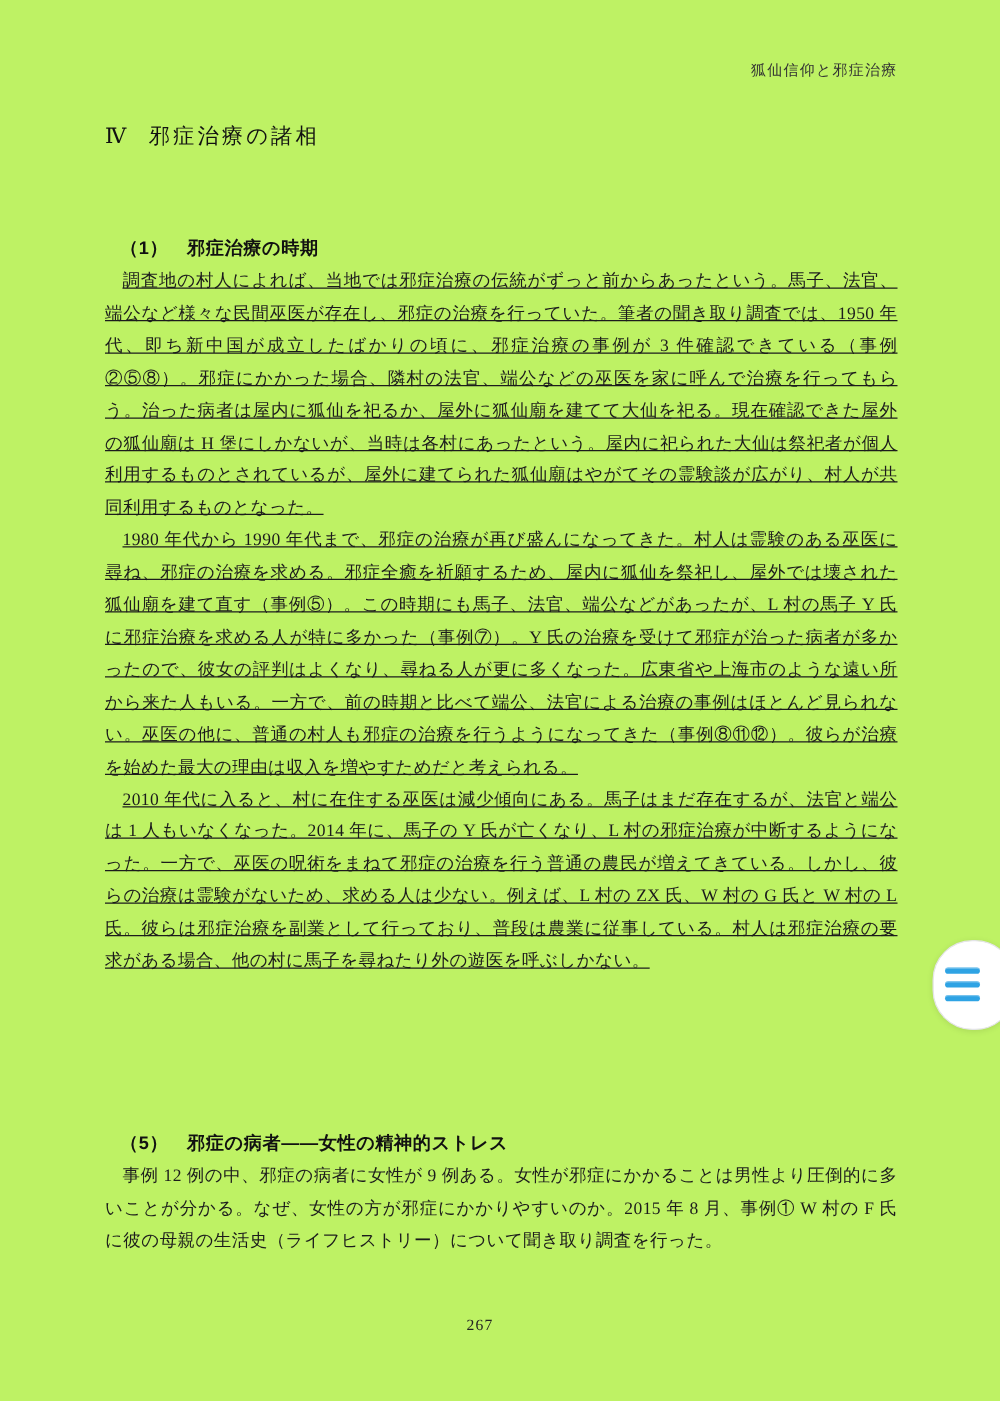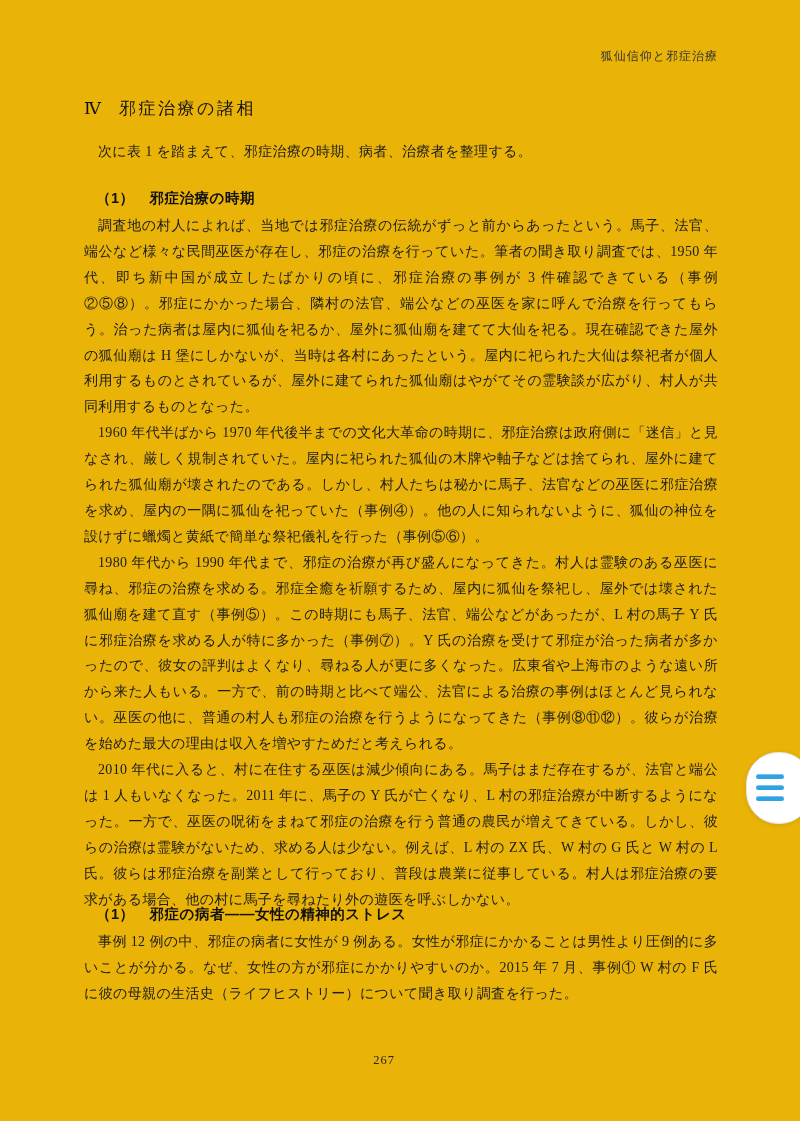--- a/index.html
+++ b/index.html
@@ -1,19 +1,19 @@
 <!DOCTYPE html>
 <html><head>
 <meta charset="utf-8">
 <style>
   html,body{margin:0;padding:0;background:#ffffff;}
   .canvas{
     position:relative;
     width:800px;height:1121px;
-    background:#eab308;
+    background:#bef264;
     overflow:hidden;
     font-family:"Liberation Serif","DejaVu Serif",serif;
     color:#1c1c1c;
   }
   .running-header{
     position:absolute;top:48px;left:84px;width:634px;
     text-align:right;font-size:12px;letter-spacing:1px;color:#333;
   }
   .chapter-title{
     position:absolute;top:97px;left:84px;width:634px;
@@ -30,21 +30,21 @@
     font-family:"Liberation Sans","DejaVu Sans",sans-serif;
     font-weight:bold;font-size:14.5px;letter-spacing:0.5px;color:#111;
   }
   .heading-1{top:189px;}
   .heading-2{top:905px;}
   .body-block{
     position:absolute;left:84px;width:634px;
     font-size:14px;letter-spacing:0.35px;line-height:25.9px;
     text-align:justify;
   }
-  .body-1{top:213px;}
+  .body-1{top:213px;text-decoration:underline;}
   .body-2{top:929px;}
   .body-block p{margin:0;text-indent:1em;}
   .page-number{
     position:absolute;top:1053px;left:0;width:768px;
     text-align:center;font-size:12.5px;color:#222;letter-spacing:1px;
   }
   .menu-button{
     position:absolute;top:752px;right:-12px;
     width:64px;height:70px;
     background:#ffffff;
@@ -67,35 +67,33 @@
 <body>
 
 <div class="canvas">
 
   <div class="running-header">狐仙信仰と邪症治療</div>
 
   <div class="chapter-title">
     <span class="chapter-label">Ⅳ</span><span>邪症治療の諸相</span>
   </div>
 
-  <div class="intro">次に表 1 を踏まえて、邪症治療の時期、病者、治療者を整理する。</div>
 
   <div class="section-heading heading-1">（1）　邪症治療の時期</div>
 
   <div class="body-block body-1">
     <p>調査地の村人によれば、当地では邪症治療の伝統がずっと前からあったという。馬子、法官、端公など様々な民間巫医が存在し、邪症の治療を行っていた。筆者の聞き取り調査では、1950 年代、即ち新中国が成立したばかりの頃に、邪症治療の事例が 3 件確認できている（事例②⑤⑧）。邪症にかかった場合、隣村の法官、端公などの巫医を家に呼んで治療を行ってもらう。治った病者は屋内に狐仙を祀るか、屋外に狐仙廟を建てて大仙を祀る。現在確認できた屋外の狐仙廟は H 堡にしかないが、当時は各村にあったという。屋内に祀られた大仙は祭祀者が個人利用するものとされているが、屋外に建てられた狐仙廟はやがてその霊験談が広がり、村人が共同利用するものとなった。</p>
-    <p>1960 年代半ばから 1970 年代後半までの文化大革命の時期に、邪症治療は政府側に「迷信」と見なされ、厳しく規制されていた。屋内に祀られた狐仙の木牌や軸子などは捨てられ、屋外に建てられた狐仙廟が壊されたのである。しかし、村人たちは秘かに馬子、法官などの巫医に邪症治療を求め、屋内の一隅に狐仙を祀っていた（事例④）。他の人に知られないように、狐仙の神位を設けずに蠟燭と黄紙で簡単な祭祀儀礼を行った（事例⑤⑥）。</p>
     <p>1980 年代から 1990 年代まで、邪症の治療が再び盛んになってきた。村人は霊験のある巫医に尋ね、邪症の治療を求める。邪症全癒を祈願するため、屋内に狐仙を祭祀し、屋外では壊された狐仙廟を建て直す（事例⑤）。この時期にも馬子、法官、端公などがあったが、L 村の馬子 Y 氏に邪症治療を求める人が特に多かった（事例⑦）。Y 氏の治療を受けて邪症が治った病者が多かったので、彼女の評判はよくなり、尋ねる人が更に多くなった。広東省や上海市のような遠い所から来た人もいる。一方で、前の時期と比べて端公、法官による治療の事例はほとんど見られない。巫医の他に、普通の村人も邪症の治療を行うようになってきた（事例⑧⑪⑫）。彼らが治療を始めた最大の理由は収入を増やすためだと考えられる。</p>
-    <p>2010 年代に入ると、村に在住する巫医は減少傾向にある。馬子はまだ存在するが、法官と端公は 1 人もいなくなった。2011 年に、馬子の Y 氏が亡くなり、L 村の邪症治療が中断するようになった。一方で、巫医の呪術をまねて邪症の治療を行う普通の農民が増えてきている。しかし、彼らの治療は霊験がないため、求める人は少ない。例えば、L 村の ZX 氏、W 村の G 氏と W 村の L 氏。彼らは邪症治療を副業として行っており、普段は農業に従事している。村人は邪症治療の要求がある場合、他の村に馬子を尋ねたり外の遊医を呼ぶしかない。</p>
+    <p>2010 年代に入ると、村に在住する巫医は減少傾向にある。馬子はまだ存在するが、法官と端公は 1 人もいなくなった。2014 年に、馬子の Y 氏が亡くなり、L 村の邪症治療が中断するようになった。一方で、巫医の呪術をまねて邪症の治療を行う普通の農民が増えてきている。しかし、彼らの治療は霊験がないため、求める人は少ない。例えば、L 村の ZX 氏、W 村の G 氏と W 村の L 氏。彼らは邪症治療を副業として行っており、普段は農業に従事している。村人は邪症治療の要求がある場合、他の村に馬子を尋ねたり外の遊医を呼ぶしかない。</p>
   </div>
 
-  <div class="section-heading heading-2">（1）　邪症の病者——女性の精神的ストレス</div>
+  <div class="section-heading heading-2">（5）　邪症の病者——女性の精神的ストレス</div>
 
   <div class="body-block body-2">
-    <p>事例 12 例の中、邪症の病者に女性が 9 例ある。女性が邪症にかかることは男性より圧倒的に多いことが分かる。なぜ、女性の方が邪症にかかりやすいのか。2015 年 7 月、事例① W 村の F 氏に彼の母親の生活史（ライフヒストリー）について聞き取り調査を行った。</p>
+    <p>事例 12 例の中、邪症の病者に女性が 9 例ある。女性が邪症にかかることは男性より圧倒的に多いことが分かる。なぜ、女性の方が邪症にかかりやすいのか。2015 年 8 月、事例① W 村の F 氏に彼の母親の生活史（ライフヒストリー）について聞き取り調査を行った。</p>
   </div>
 
   <div class="page-number">267</div>
 
   <div class="menu-button">
     <div class="hamburger">
       <div class="bar"></div>
       <div class="bar"></div>
       <div class="bar"></div>
     </div>

